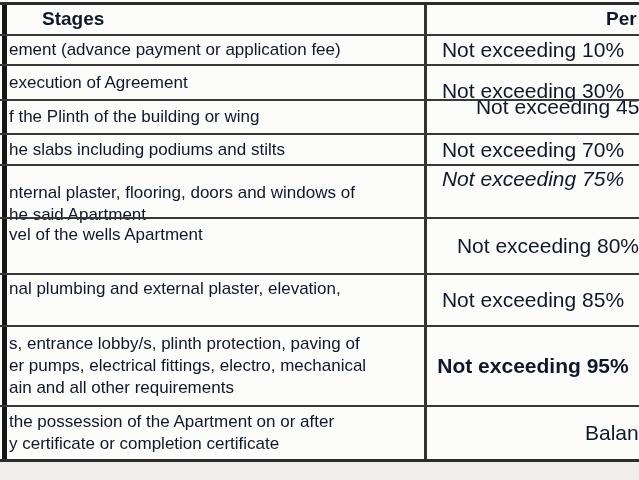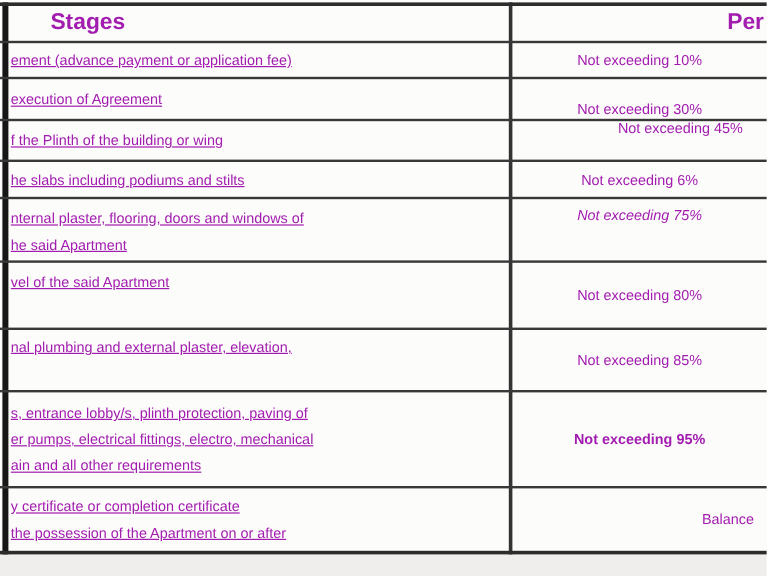--- a/index.html
+++ b/index.html
@@ -2,38 +2,38 @@
 <html><head>
 <meta charset="utf-8">
 <style>
   html,body{margin:0;padding:0;}
   #screen{
     position:relative;
     width:639px;height:480px;
     overflow:hidden;
     background:#fcfcfb;
     font-family:"Liberation Sans", sans-serif;
-    color:#a21caf;
+    color:#0f172a;
   }
   .bottom-strip{
     position:absolute;left:0;width:639px;top:462px;height:18px;
     background:#f0eeec;
   }
   .hborder{position:absolute;left:0;width:639px;background:#383838;}
   .hborder.thick{height:3px;background:#2c2c2c;}
   .hborder.thin{height:2px;}
   .left-bar{position:absolute;left:2px;width:5px;top:2px;height:460px;background:#161616;}
   .col-divider{position:absolute;left:424px;width:3px;top:2px;height:460px;background:#333333;}
   .hdr{position:absolute;font-size:19px;font-weight:bold;white-space:nowrap;}
   .hdr-stages{left:42px;top:8px;}
   .hdr-percentage{left:606px;top:8px;}
   .stage-cell{position:absolute;left:9px;width:410px;}
-  .stage-line{height:22px;line-height:22px;font-size:12px;white-space:nowrap;overflow:visible;text-decoration:underline;}
+  .stage-line{height:22px;line-height:22px;font-size:17px;white-space:nowrap;overflow:visible;}
   .pct-cell{position:absolute;left:427px;width:212px;height:22px;line-height:22px;
-            font-size:12px;text-align:center;white-space:nowrap;}
+            font-size:21px;text-align:center;white-space:nowrap;}
   .pct-cell.clip-right{left:585px;width:200px;text-align:left;}
 </style>
 </head>
 <body>
 
 <div id="screen">
   <div class="bottom-strip"></div>
 
   <div class="left-bar"></div>
   <div class="col-divider"></div>
@@ -57,53 +57,53 @@
       <div>
         <div class="stage-cell" style="top: 106px;">
           <div class="stage-line">f the Plinth of the building or wing</div>
         </div>
         <div class="pct-cell" style="top: 96px; padding-left: 34px;">Not exceeding 45%</div>
       </div>
       <div>
         <div class="stage-cell" style="top: 138.5px;">
           <div class="stage-line">he slabs including podiums and stilts</div>
         </div>
-        <div class="pct-cell" style="top: 138.5px;">Not exceeding 6%</div>
+        <div class="pct-cell" style="top: 138.5px;">Not exceeding 70%</div>
       </div>
       <div>
-        <div class="stage-cell" style="top: 171px;">
+        <div class="stage-cell" style="top: 182px;">
           <div class="stage-line">nternal plaster, flooring, doors and windows of</div>
           <div class="stage-line">he said Apartment</div>
         </div>
         <div class="pct-cell" style="top: 168px; font-style: italic;">Not exceeding 75%</div>
       </div>
       <div>
         <div class="stage-cell" style="top: 224px;">
-          <div class="stage-line">vel of the said Apartment</div>
+          <div class="stage-line">vel of the wells Apartment</div>
         </div>
-        <div class="pct-cell" style="top: 235px;">Not exceeding 80%</div>
+        <div class="pct-cell" style="top: 235px; text-align: right;">Not exceeding 80%</div>
       </div>
       <div>
         <div class="stage-cell" style="top: 278px;">
           <div class="stage-line">nal plumbing and external plaster, elevation,</div>
         </div>
         <div class="pct-cell" style="top: 289px;">Not exceeding 85%</div>
       </div>
       <div>
         <div class="stage-cell" style="top: 333px;">
           <div class="stage-line">s, entrance lobby/s, plinth protection, paving of</div>
           <div class="stage-line">er pumps, electrical fittings, electro, mechanical</div>
           <div class="stage-line">ain and all other requirements</div>
         </div>
         <div class="pct-cell" style="top: 355px; font-weight: bold;">Not exceeding 95%</div>
       </div>
       <div>
         <div class="stage-cell" style="top: 411px;">
+          <div class="stage-line">the possession of the Apartment on or after</div>
           <div class="stage-line">y certificate or completion certificate</div>
-          <div class="stage-line">the possession of the Apartment on or after</div>
         </div>
         <div class="pct-cell clip-right" style="top: 422px;">Balance</div>
       </div>
     </div>
 <div class="hborder thick" style="top: 2px;"></div>
     <div class="hborder thin" style="top: 34px;"></div>
     <div class="hborder thin" style="top: 64px;"></div>
     <div class="hborder thin" style="top: 99px;"></div>
     <div class="hborder thin" style="top: 133px;"></div>
     <div class="hborder thin" style="top: 164px;"></div>

